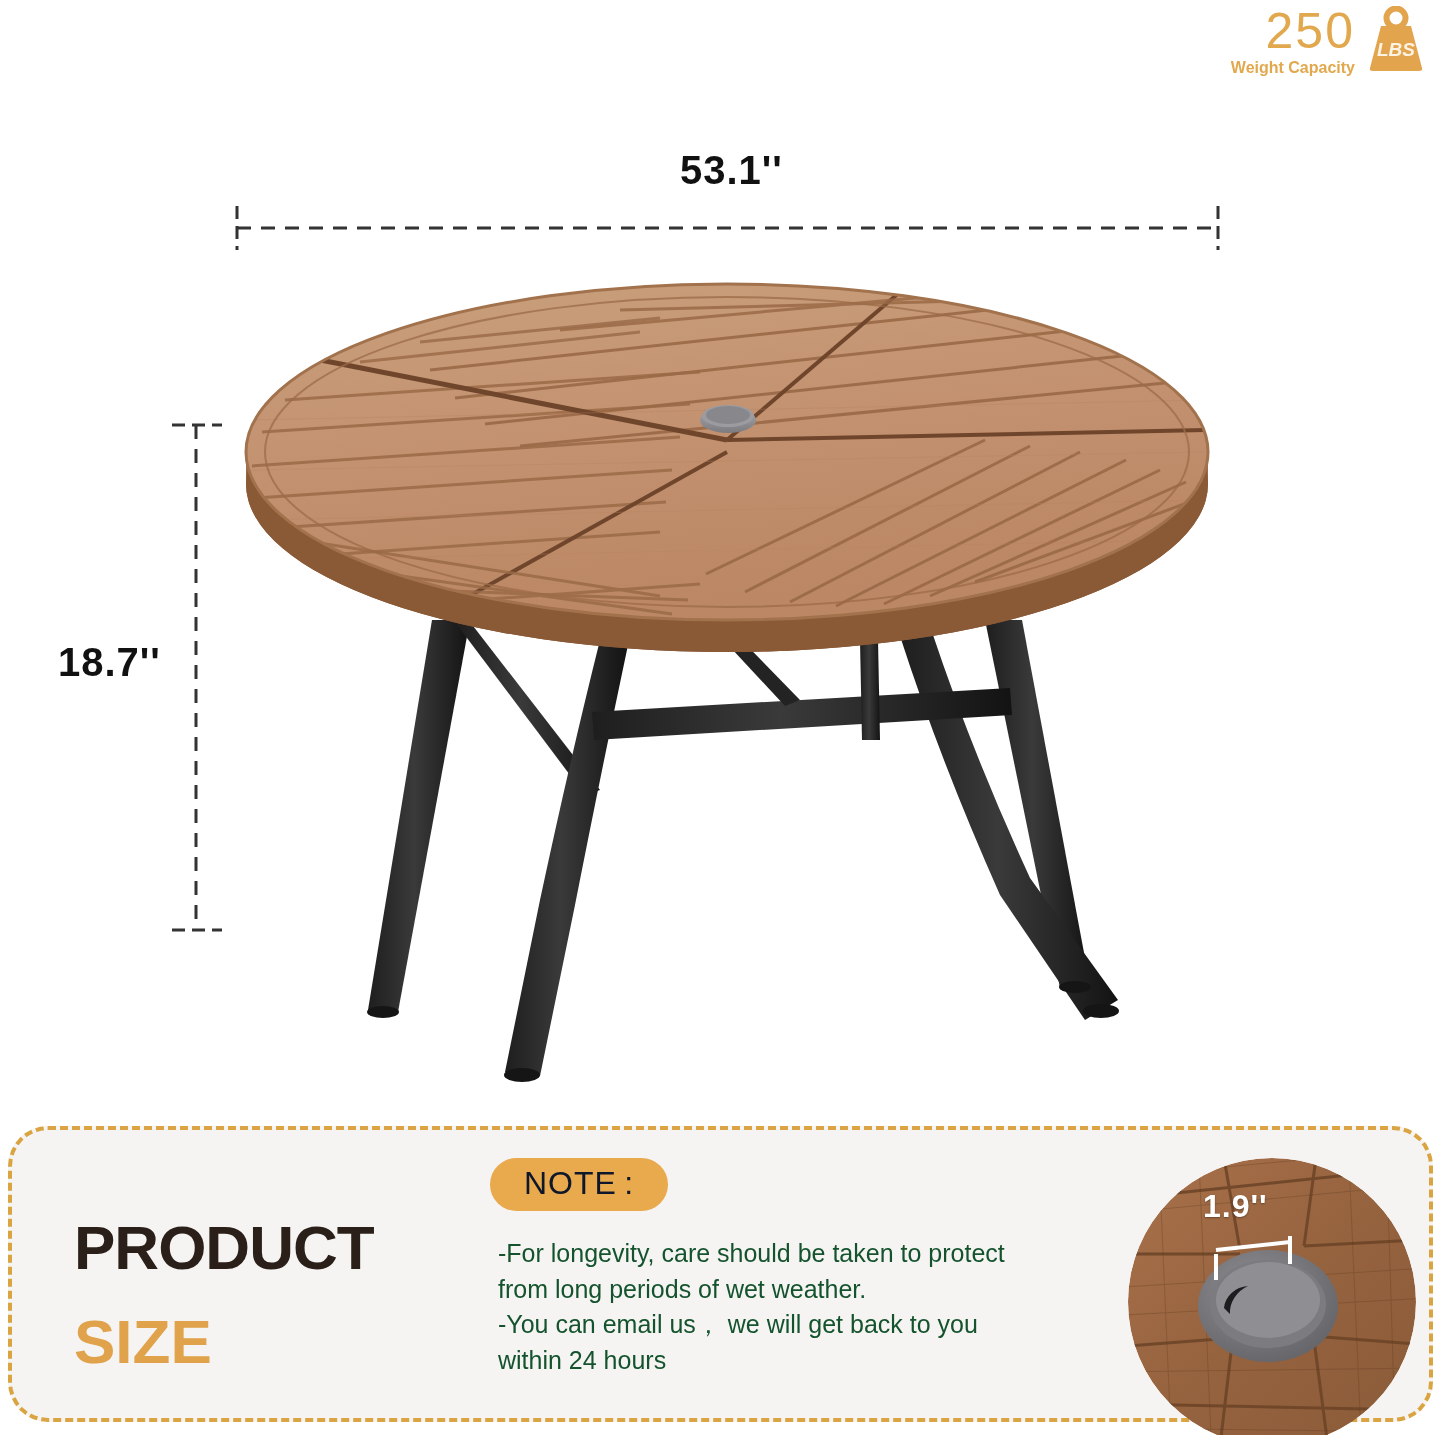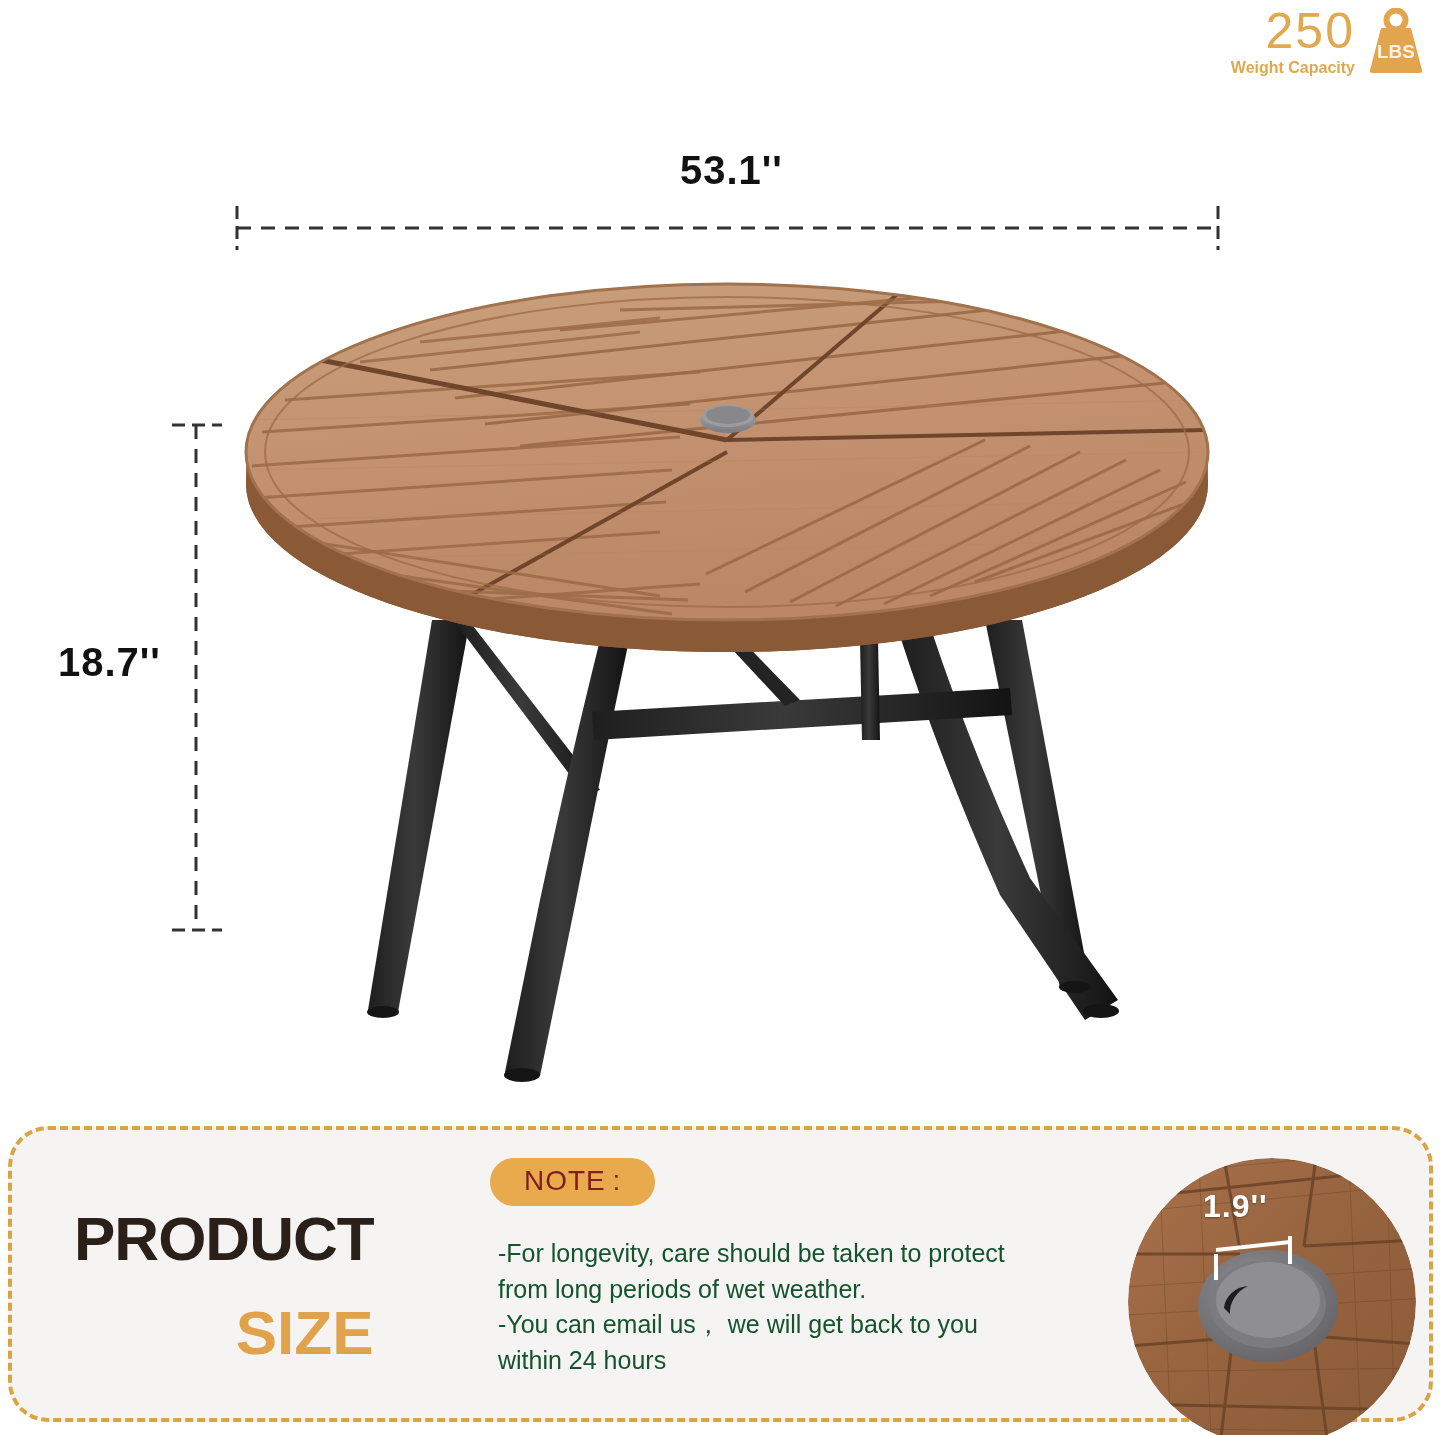--- a/index.html
+++ b/index.html
@@ -8,67 +8,67 @@
     background:#ffffff;
     font-family:"Liberation Sans", sans-serif;
     overflow:hidden;
     position:relative;
   }
   .stage{position:absolute;left:0;top:0;width:1445px;height:1435px;}
 
   
   #weight-badge{
     position:absolute; right:18px; top:6px;
-    display:flex; align-items:center; gap:10px;
+    display:flex; align-items:flex-start; gap:10px;
   }
   #weight-badge .wb-text{ text-align:right; line-height:1; }
   #weight-badge .wb-value{
     font-size:50px; font-weight:400; color:#e2a84e;
     letter-spacing:2px; display:block; margin-bottom:4px;
     font-family:"Liberation Sans", sans-serif;
   }
   #weight-badge .wb-label{
     font-size:16px; font-weight:bold; color:#e2a84e;
     letter-spacing:0px; display:block;
   }
-  #weight-icon{ width:62px; height:66px; position:relative; }
+  #weight-icon{ width:62px; height:66px; position:relative;font-style:italic; }
 
   
   .dim-label{
     position:absolute; color:#111; font-weight:700;
     font-family:"Liberation Sans", sans-serif; white-space:nowrap;
   }
   #dim-width-label{ left:680px; top:148px; font-size:40px; letter-spacing:1px;}
   #dim-height-label{ left:58px; top:640px; font-size:40px; letter-spacing:1px;}
 
   
   #info-panel{
     position:absolute; left:8px; top:1126px;
     width:1425px; height:296px;
     background:#f5f4f2;
     border:4px dashed #d9a441;
     border-radius:40px;
     box-sizing:border-box;
   }
   #product-size-block{
-    position:absolute; left:62px; top:78px; line-height:1.0;text-align:right;
+    position:absolute; left:62px; top:87px; line-height:1.0;
   }
   #product-word{
     font-size:62px; font-weight:bold; color:#2b2019;
     letter-spacing:-1px; display:block;
   }
   #size-word{
     font-size:62px; font-weight:bold; color:#e0a24a;
     letter-spacing:0px; display:block; margin-top:32px;
   }
   #note-pill{
     position:absolute; left:478px; top:28px;
-    background:#e9a94d; color:#7f1d1d;
+    background:#e9a94d; color:#0f172a;
     border-radius:28px; padding:7px 34px 9px 34px;
-    font-size:28px; font-weight:400; letter-spacing:1px;
+    font-size:32px; font-weight:400; letter-spacing:1px;
     display:inline-block;
   }
   #note-lines{
     position:absolute; left:486px; top:106px;
     width:540px; color:#14532d;
     font-size:25px; line-height:1.42;
   }
   #note-lines p{ margin:0; }
 
   

